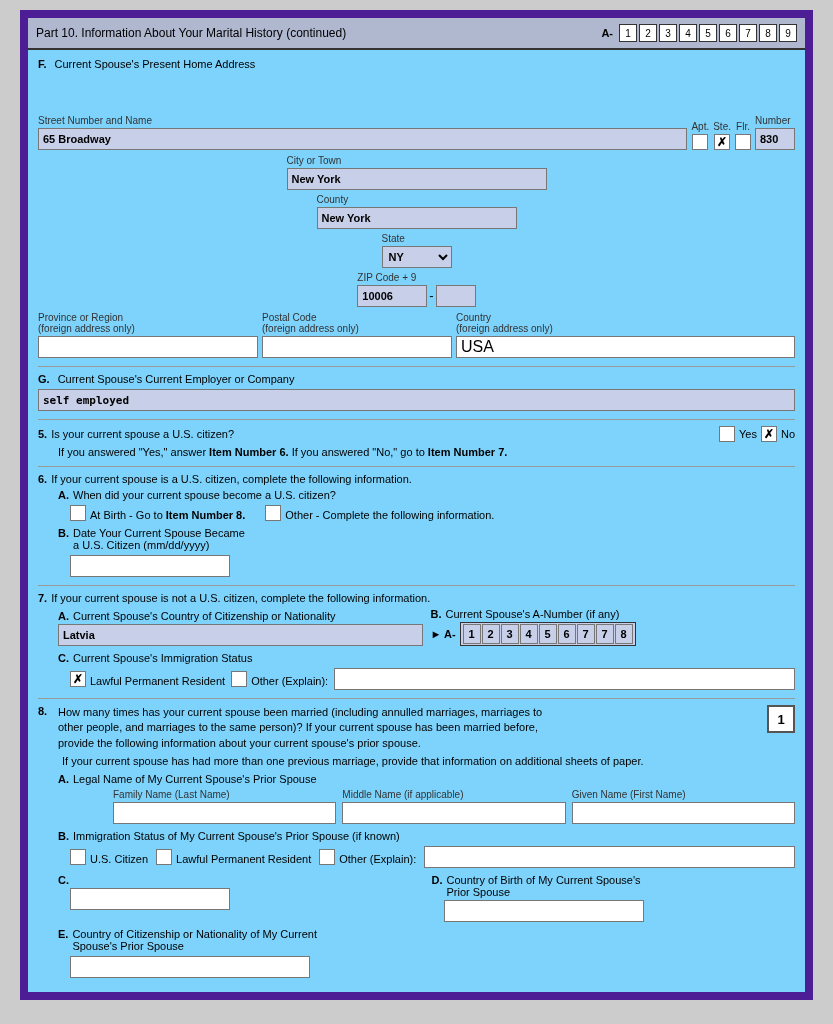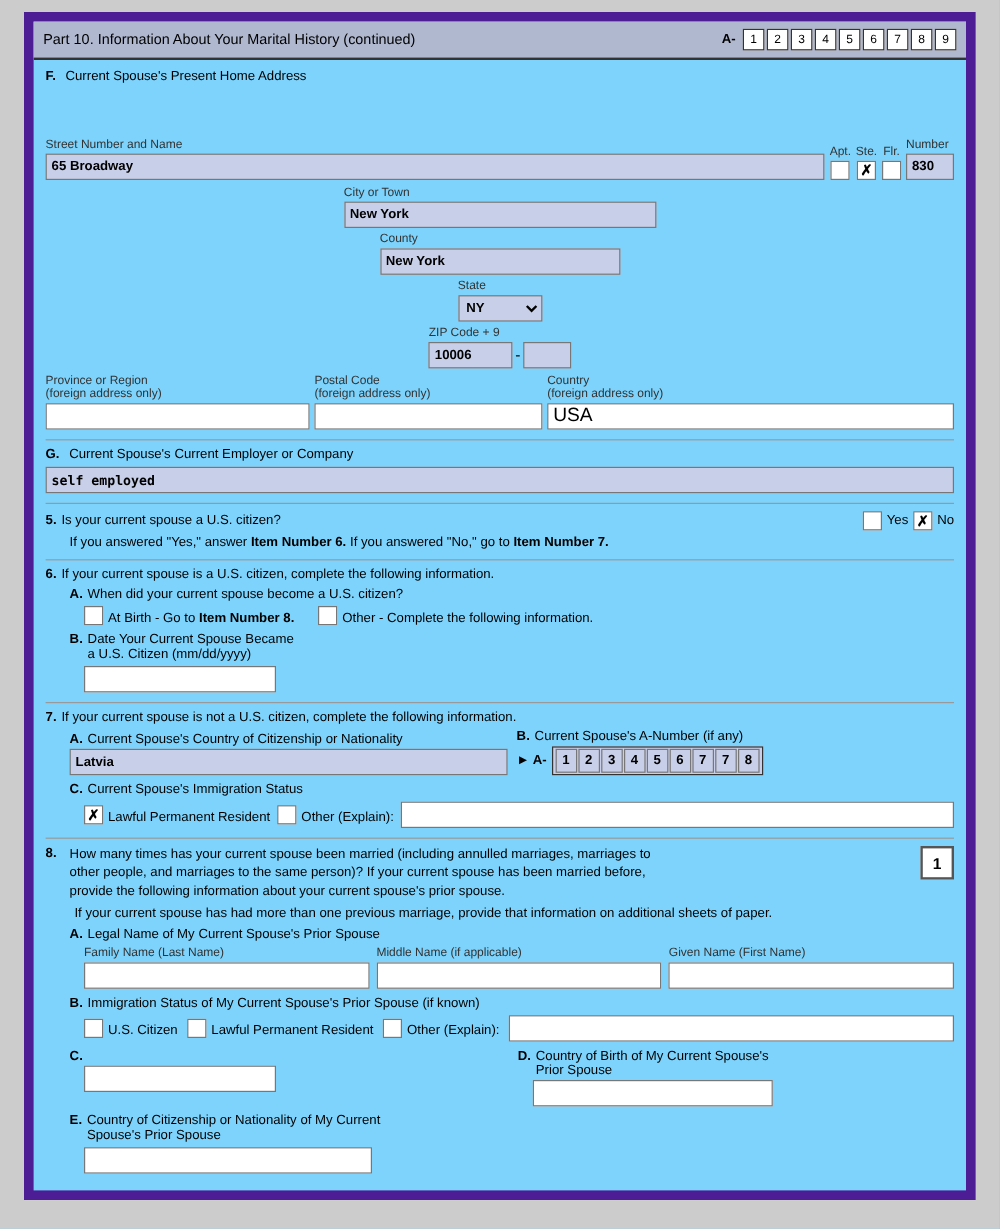--- a/index.html
+++ b/index.html
@@ -405,21 +405,21 @@
     <div style="margin-left:24px; margin-bottom:6px; font-size:11px;">
       <span>If your current spouse has had more than one previous marriage, provide that information on additional sheets of paper.</span>
     </div>
 
     <div style="margin-left:20px; margin-bottom:6px;">
       <div style="display:flex; gap:4px; margin-bottom:4px;">
         <span class="bold">A.</span>
         <span>Legal Name of My Current Spouse's Prior Spouse</span>
       </div>
       <div style="display:flex; gap:6px; margin-left:12px;">
-        <div class="col" style="flex:1;">
+        <div class="col" style="flex:1;margin-left:43px;">
           <div class="field-label">Family Name (Last Name)</div>
           <input class="input-field-white" type="text" style="width: 100%;">
         </div>
         <div class="col" style="flex:1;">
           <div class="field-label">Middle Name (if applicable)</div>
           <input class="input-field-white" type="text" style="width: 100%;">
         </div>
         <div class="col" style="flex:1;">
           <div class="field-label">Given Name (First Name)</div>
           <input class="input-field-white" type="text" style="width: 100%;">

